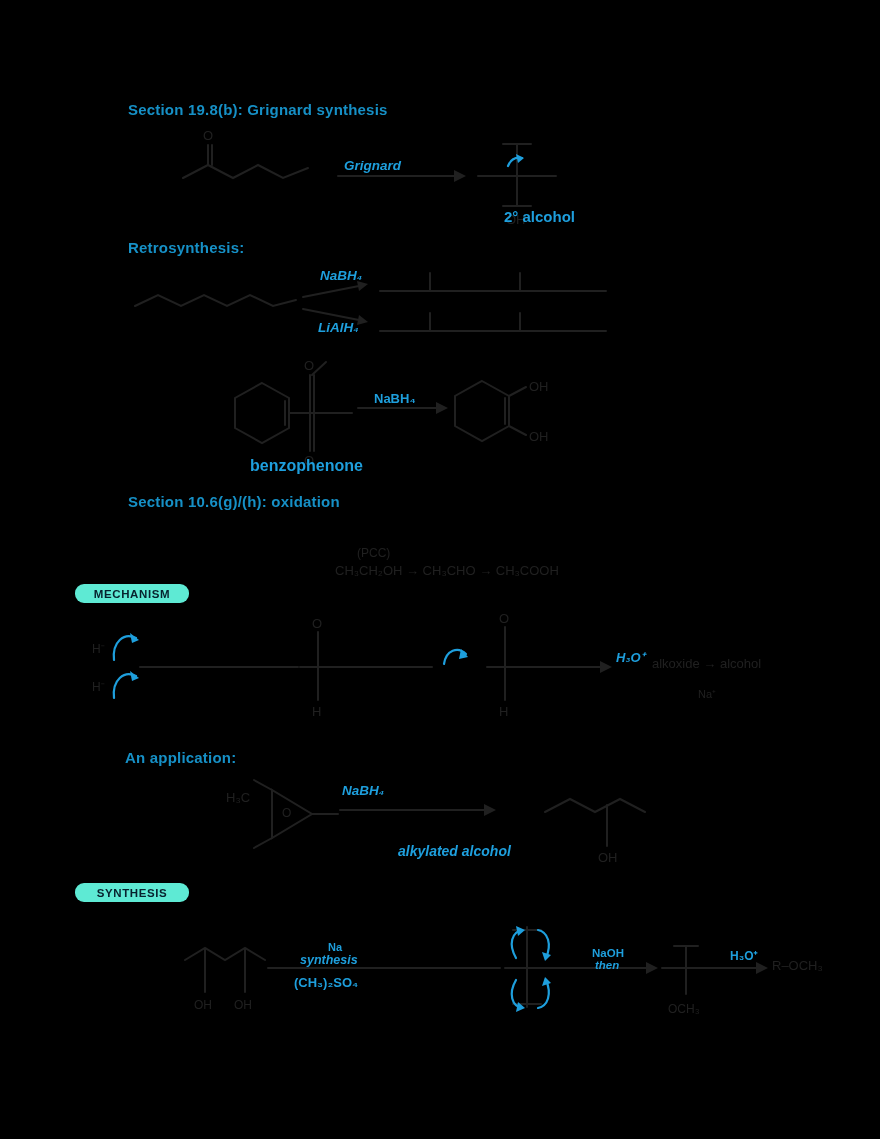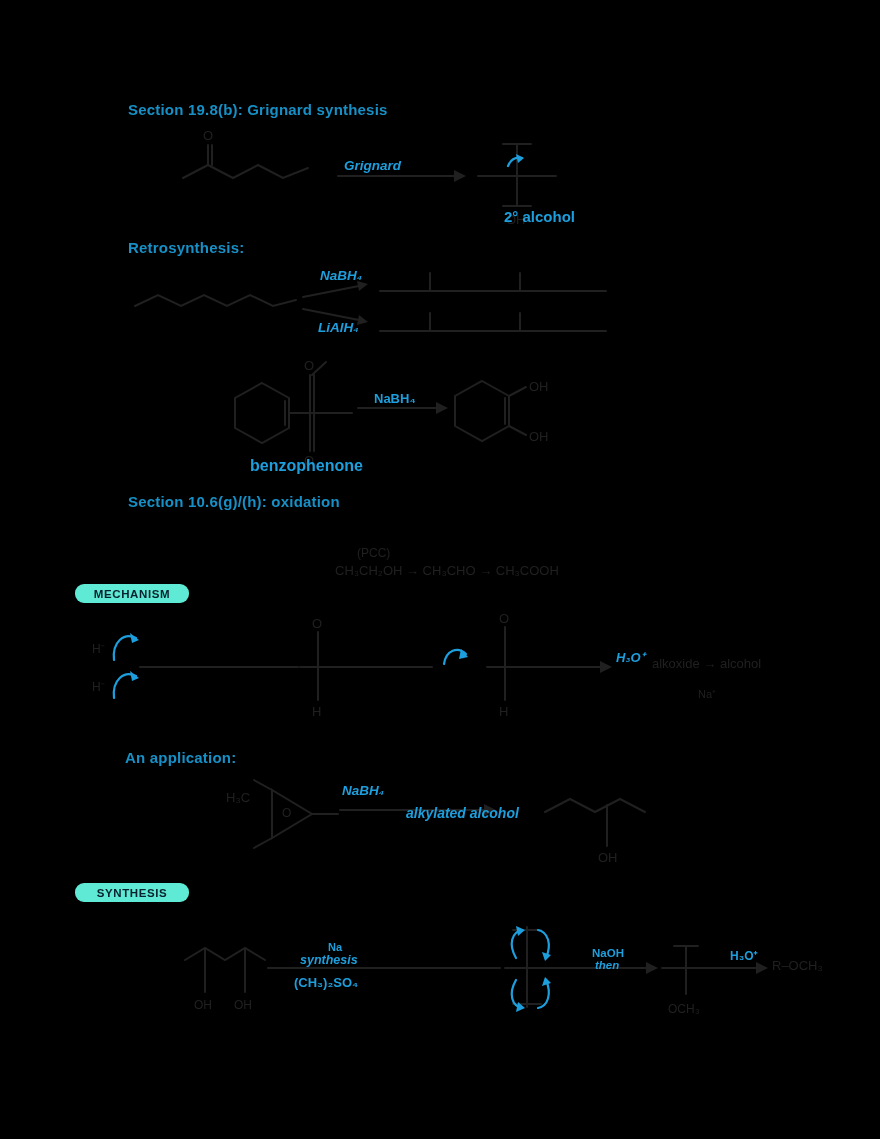--- a/index.html
+++ b/index.html
@@ -184,21 +184,21 @@
   <div class="ink" style="left:499px;top:611px;">O</div>
   <div class="ink" style="left:499px;top:704px;">H</div>
   <div class="blbl it" style="left:616px;top:648px;font-size:13px;">H₃O⁺</div>
   <div class="ink" style="left:652px;top:656px;">alkoxide → alcohol</div>
   <div class="ink" style="left:676px;top:686px;font-size:11px;margin-left:22px;">Na⁺</div>
 
   <div class="ink" style="left:226px;top:790px;">H₃C</div>
   <div class="ink" style="left:282px;top:806px;font-size:12px;">O</div>
   <div class="blbl it" style="left:342px;top:783px;font-size:13.5px;">NaBH₄</div>
   <div class="ink" style="left:598px;top:850px;">OH</div>
-  <div class="blbl it" style="left:398px;top:805px;font-size:14px;margin-left:8px;">alkylated alcohol</div>
+  <div class="blbl it" style="left:398px;top:843px;font-size:14px;">alkylated alcohol</div>
 
   <div class="ink" style="left:194px;top:998px;font-size:12px;">OH</div>
   <div class="ink" style="left:234px;top:998px;font-size:12px;">OH</div>
   <div class="blbl" style="left:328px;top:941px;font-size:11px;">Na</div>
   <div class="blbl it" style="left:300px;top:953px;font-size:12.5px;">synthesis</div>
   <div class="blbl" style="left:294px;top:975px;font-size:13px;">(CH₃)₂SO₄</div>
   <div class="blbl" style="left:592px;top:947px;font-size:11.5px;">NaOH</div>
   <div class="blbl it" style="left:595px;top:959px;font-size:11.5px;">then</div>
   <div class="blbl" style="left:730px;top:947px;font-size:12px;">H₃O⁺</div>
   <div class="ink" style="left:668px;top:1002px;font-size:12px;">OCH₃</div>

